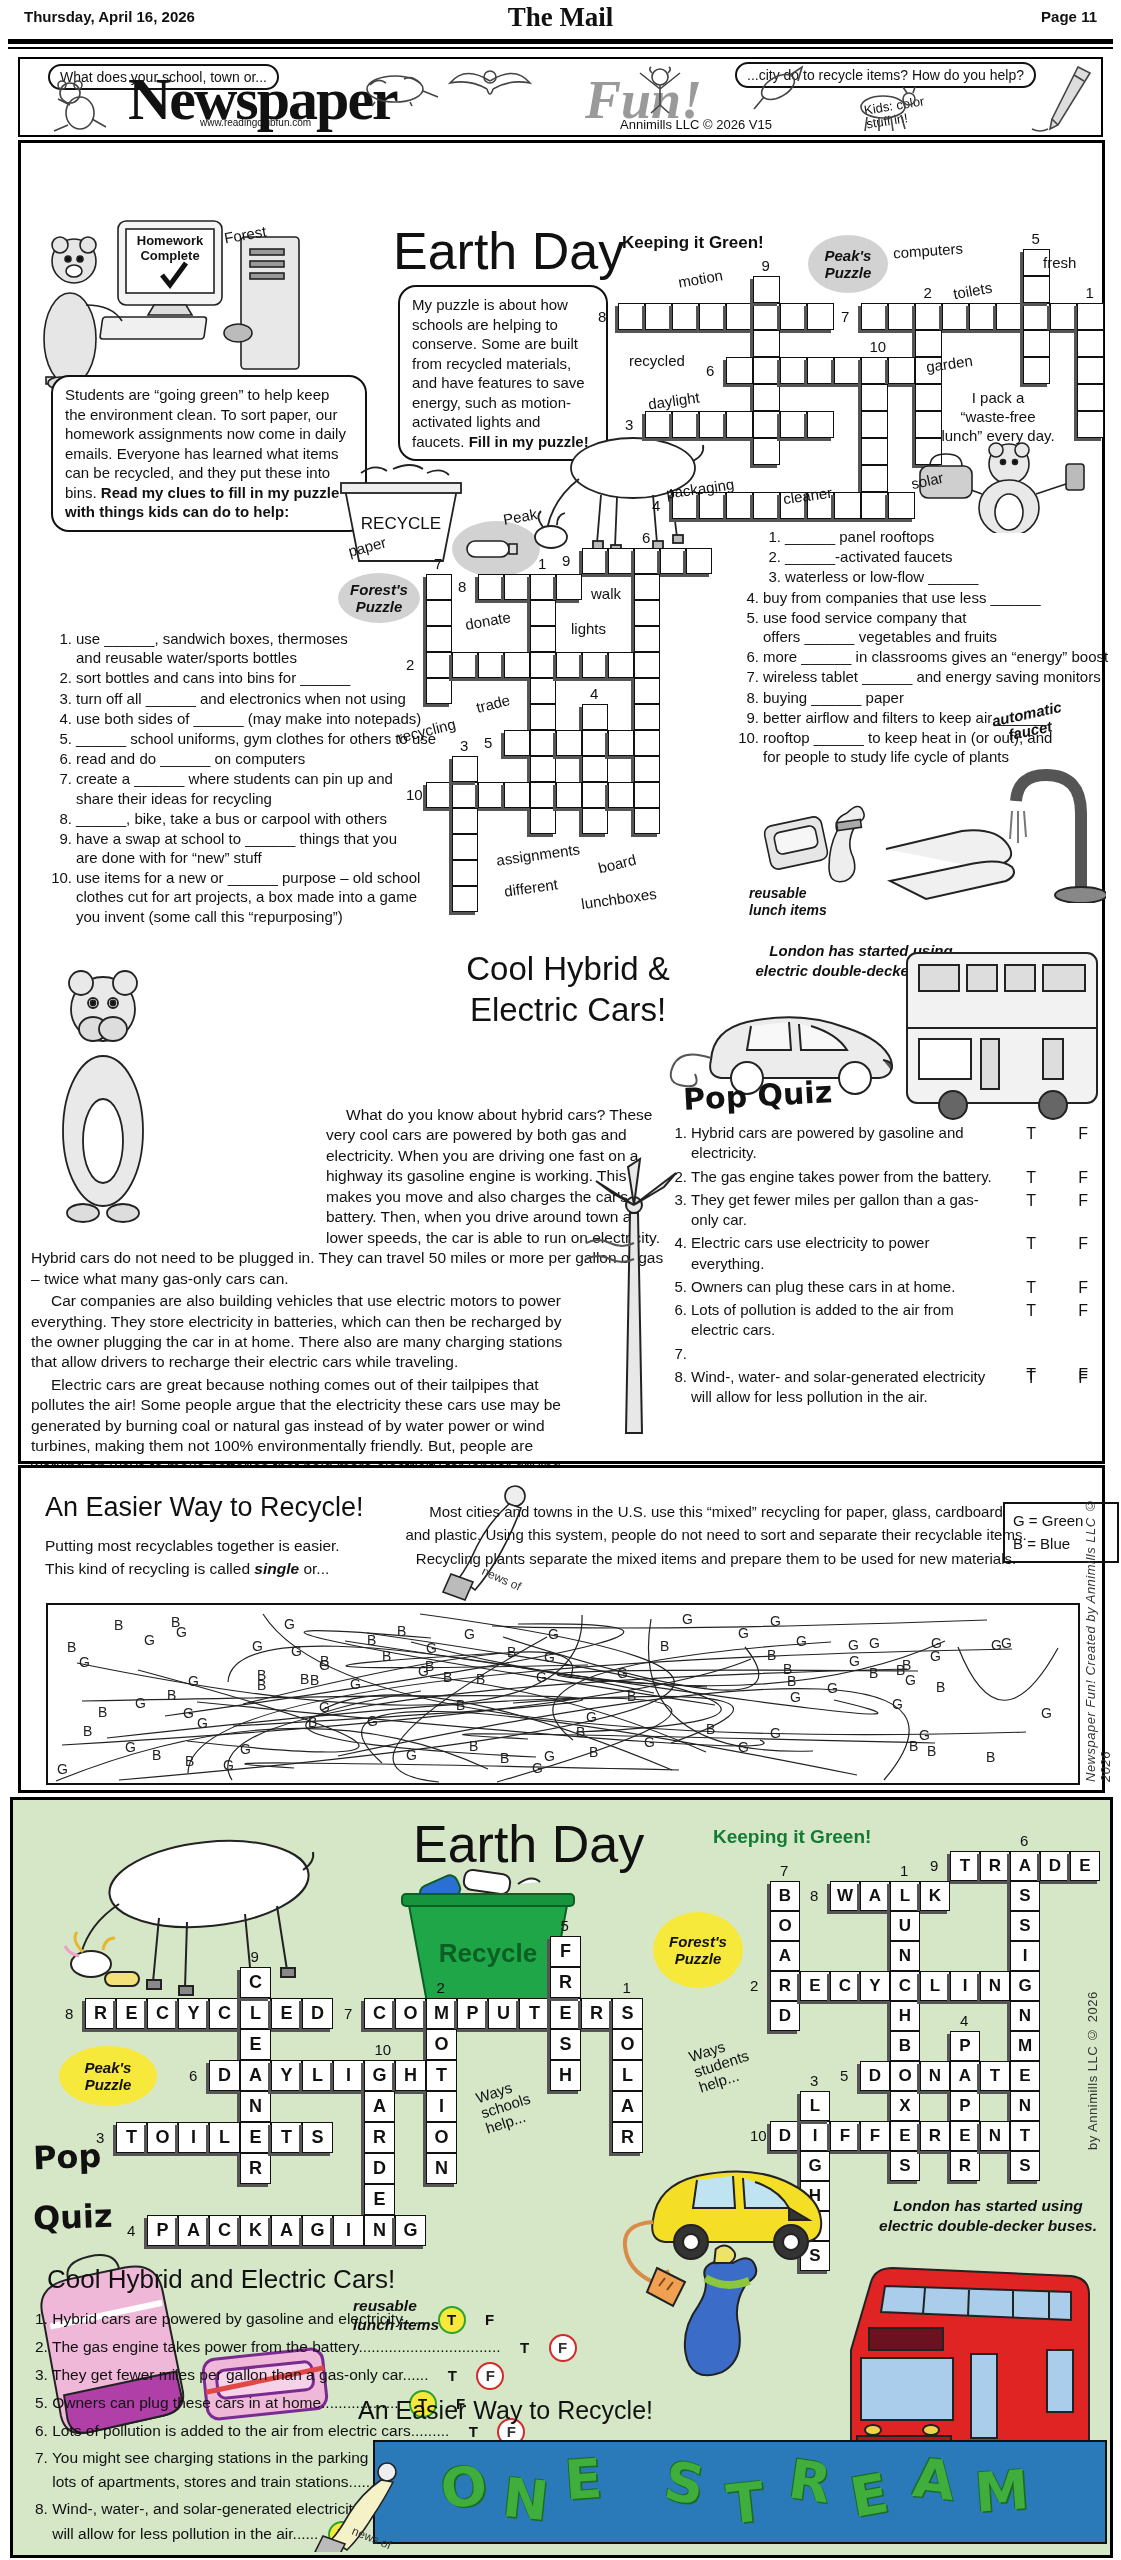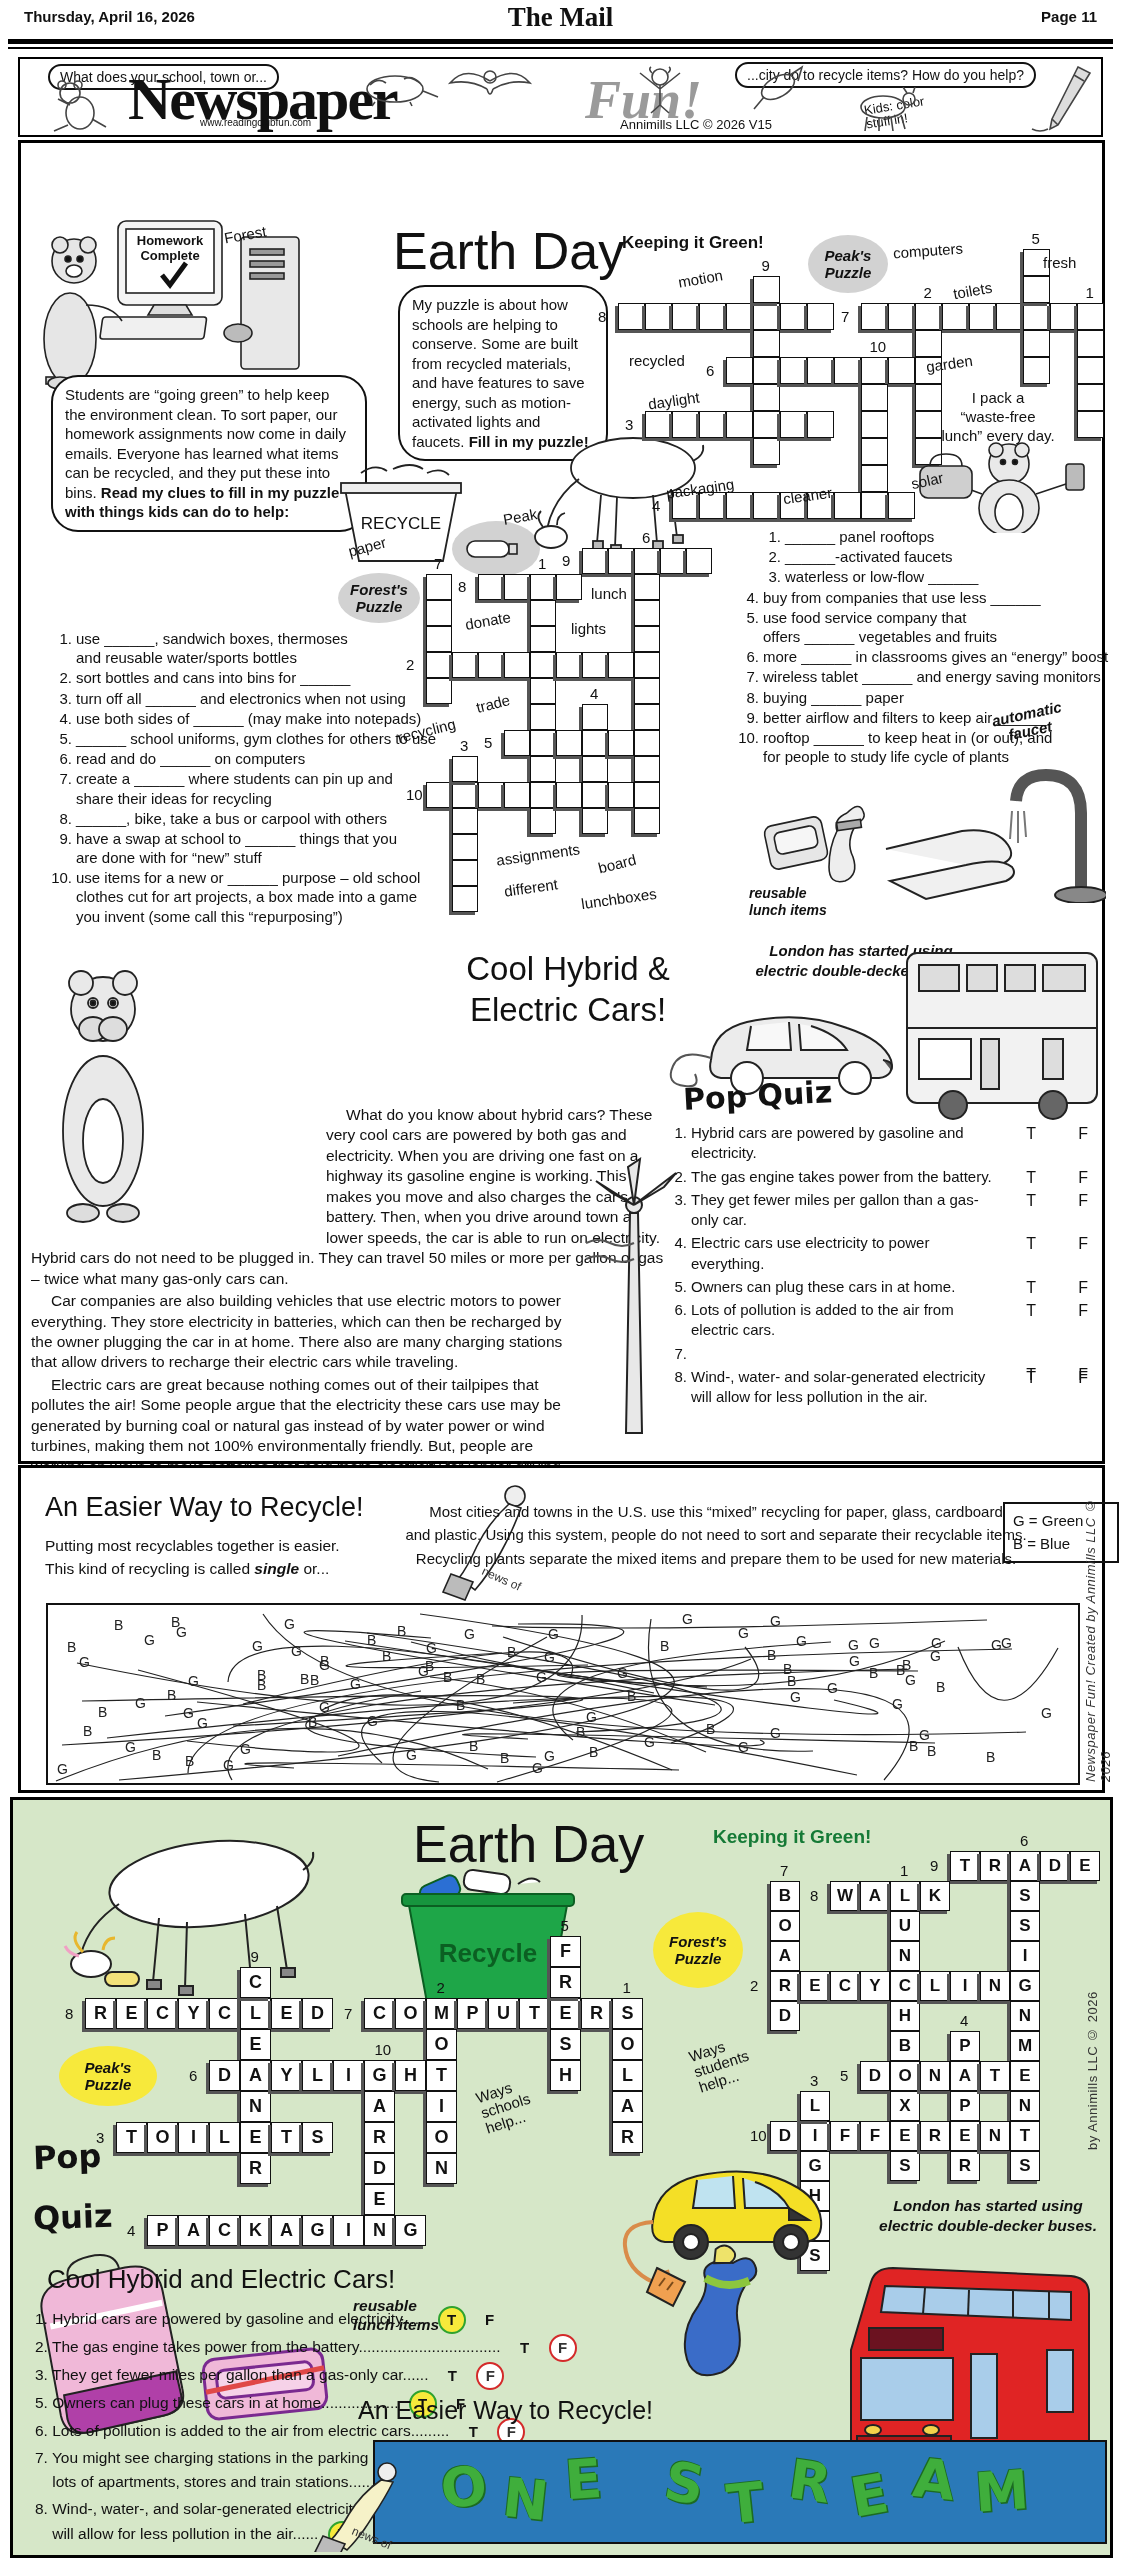--- a/index.html
+++ b/index.html
@@ -27,21 +27,21 @@
   .cell{position:absolute;background:#fff;border:1.5px solid #111;box-shadow:-3px 3px 0 #555;
         display:flex;align-items:center;justify-content:center;font-weight:bold;box-sizing:border-box;}
   .cnum-label{position:absolute;font-size:15px;}
   .title-xl{font-size:52px;font-weight:400;letter-spacing:0px;line-height:1;}
   .gray-oval{background:#d2d2d2;border-radius:50%;display:flex;align-items:center;justify-content:center;
              text-align:center;font-weight:bold;font-style:italic;font-size:15px;line-height:1.15;}
   .yellow-oval{background:#f7e93b;border-radius:50%;display:flex;align-items:center;justify-content:center;
              text-align:center;font-weight:bold;font-style:italic;font-size:15px;line-height:1.15;}
   .clue-row{display:flex;font-size:15px;line-height:1.28;margin-bottom:1px;}
   .clue-num{flex:0 0 26px;text-align:right;padding-right:4px;}
-  .speech{border:2px solid #111;border-radius:27px;background:#fff;padding:8px 12px;font-size:15px;line-height:1.3;}
+  .speech{border:2px solid #111;border-radius:18px;background:#fff;padding:8px 12px;font-size:15px;line-height:1.3;}
   .qrow{position:relative;font-size:15px;line-height:1.35;margin-bottom:3px;padding-right:110px;}
   .tf{position:absolute;font-size:16px;}
   .report p{margin:0 0 2px 0;font-size:15.5px;line-height:1.32;text-indent:20px;}
   .badge{display:inline-flex;align-items:center;justify-content:center;width:24px;height:24px;border-radius:50%;
          font-size:15px;font-weight:bold;margin-left:10px;vertical-align:middle;}
   .badge-plain{border:2px solid transparent;}
   .badge-T-circ{background:#f7e93b;border:2.5px solid #2fa32f;}
   .badge-F-circ{background:#fff;border:2.5px solid #d42a2a;color:#333;}
   .vert-credit{writing-mode:vertical-rl;transform:rotate(180deg);font-size:13px;color:#333;letter-spacing:.5px;}
   .green-head{color:#157a36;font-weight:bold;}
@@ -607,21 +607,21 @@
   <div class="abs scatter-label" style="left: 872px; top: 100px; transform: rotate(-4deg);">computers</div>
       <div class="abs scatter-label" style="left: 1022px; top: 112px; transform: rotate(0deg);">fresh</div>
       <div class="abs scatter-label" style="left: 657px; top: 128px; transform: rotate(-10deg);">motion</div>
       <div class="abs scatter-label" style="left: 932px; top: 140px; transform: rotate(-10deg);">toilets</div>
       <div class="abs scatter-label" style="left: 608px; top: 210px; transform: rotate(0deg);">recycled</div>
       <div class="abs scatter-label" style="left: 627px; top: 250px; transform: rotate(-8deg);">daylight</div>
       <div class="abs scatter-label" style="left: 905px; top: 213px; transform: rotate(-8deg);">garden</div>
       <div class="abs scatter-label" style="left: 645px; top: 338px; transform: rotate(-8deg);">packaging</div>
       <div class="abs scatter-label" style="left: 762px; top: 345px; transform: rotate(-8deg);">cleaner</div>
       <div class="abs scatter-label" style="left: 890px; top: 330px; transform: rotate(-12deg);">solar</div>
-      <div class="abs scatter-label" style="left: 570px; top: 443px; transform: rotate(0deg);">lunch</div>
+      <div class="abs scatter-label" style="left: 570px; top: 443px; transform: rotate(0deg);">walk</div>
       <div class="abs scatter-label" style="left: 444px; top: 470px; transform: rotate(-10deg);">donate</div>
       <div class="abs scatter-label" style="left: 550px; top: 478px; transform: rotate(0deg);">lights</div>
       <div class="abs scatter-label" style="left: 455px; top: 553px; transform: rotate(-14deg);">trade</div>
       <div class="abs scatter-label" style="left: 376px; top: 580px; transform: rotate(-14deg);">recycling</div>
       <div class="abs scatter-label" style="left: 475px; top: 704px; transform: rotate(-8deg);">assignments</div>
       <div class="abs scatter-label" style="left: 577px; top: 713px; transform: rotate(-14deg);">board</div>
       <div class="abs scatter-label" style="left: 483px; top: 737px; transform: rotate(-8deg);">different</div>
       <div class="abs scatter-label" style="left: 560px; top: 748px; transform: rotate(-8deg);">lunchboxes</div>
       <div class="abs scatter-label" style="left: 327px; top: 396px; transform: rotate(-15deg);">paper</div>
       <div class="abs scatter-label" style="left: 482px; top: 366px; transform: rotate(-10deg);">Peak</div>

